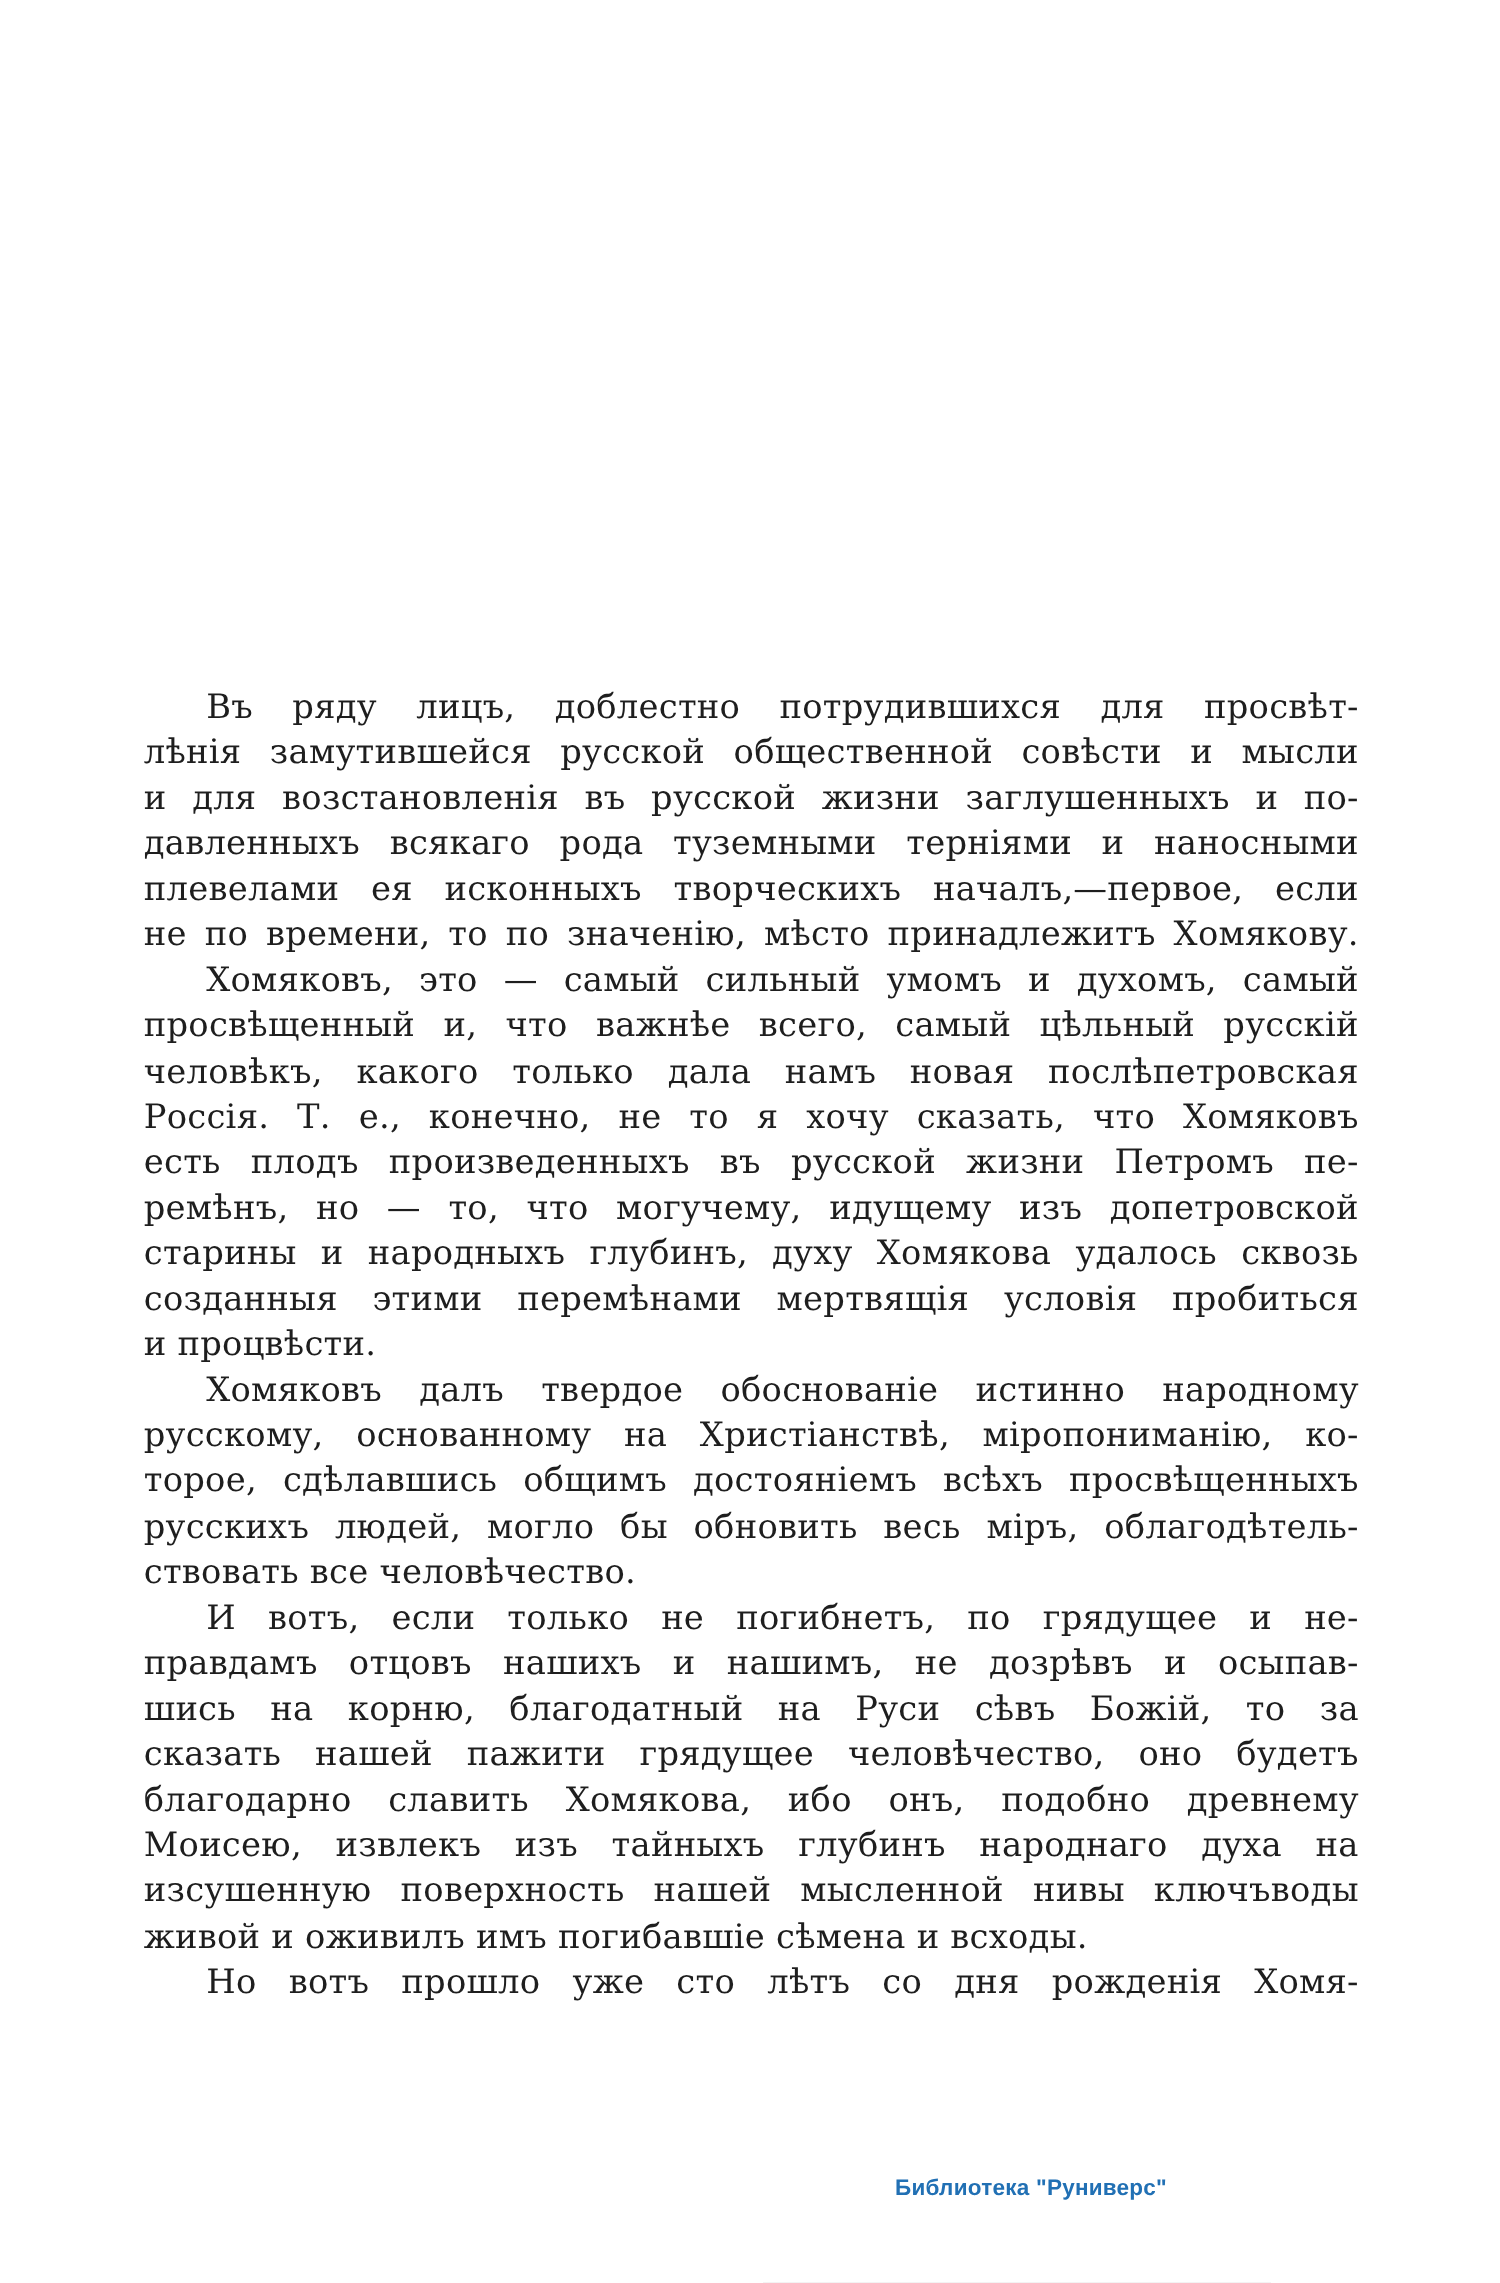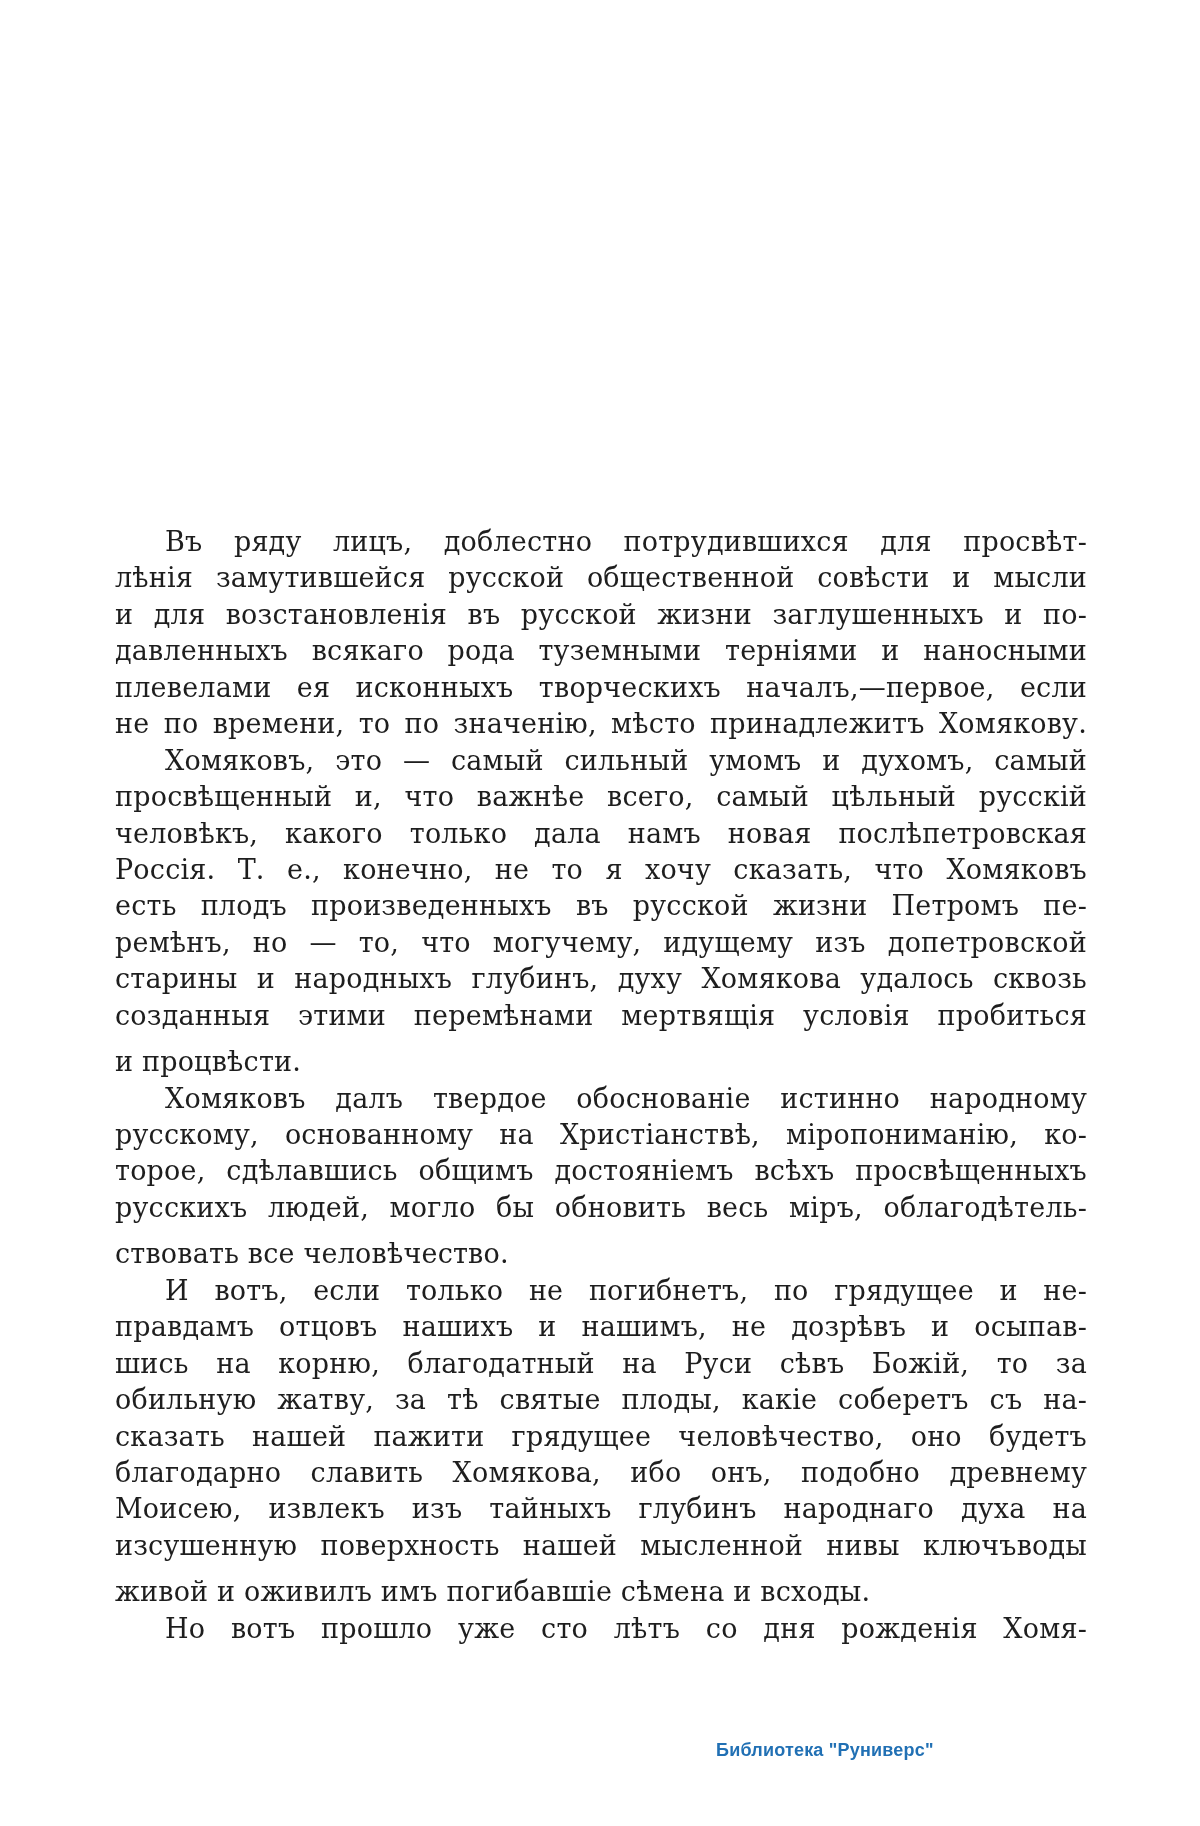--- a/index.html
+++ b/index.html
@@ -12,39 +12,38 @@
     width: 1200px;
     height: 1826px;
     margin: 0 auto;
     background: #ffffff;
     overflow: hidden;
     font-family: "DejaVu Serif", "Liberation Serif", serif;
   }
   .text-block {
     position: absolute;
     left: 115px;
-    top: 524px;
+    top: 548px;
     width: 972px;
     color: #1e1e1e;
     font-size: 27px;
     letter-spacing: 0.2px;
   }
   .line {
     height: 36.45px;
     line-height: 36.45px;
     white-space: nowrap;
     text-align: justify;
     text-align-last: justify;
   }
   .line.indent {
     padding-left: 50px;
   }
   .line.parend {
     text-align-last: left;
-    margin-top: 10px;
   }
   .watermark {
     position: absolute;
     top: 1740px;
     left: 716px;
     font-family: "Liberation Sans", sans-serif;
     font-size: 18px;
     font-weight: bold;
     letter-spacing: 0.2px;
   }
@@ -70,21 +69,20 @@
       <div class="line">созданныя этими перемѣнами мертвящія условія пробиться</div>
       <div class="line parend">и процвѣсти.</div>
       <div class="line indent">Хомяковъ далъ твердое обоснованіе истинно народному</div>
       <div class="line">русскому, основанному на Христіанствѣ, міропониманію, ко-</div>
       <div class="line">торое, сдѣлавшись общимъ достояніемъ всѣхъ просвѣщенныхъ</div>
       <div class="line">русскихъ людей, могло бы обновить весь міръ, облагодѣтель-</div>
       <div class="line parend">ствовать все человѣчество.</div>
       <div class="line indent">И вотъ, если только не погибнетъ, по грядущее и не-</div>
       <div class="line">правдамъ отцовъ нашихъ и нашимъ, не дозрѣвъ и осыпав-</div>
       <div class="line">шись на корню, благодатный на Руси сѣвъ Божій, то за</div>
-      <div class="line">обильную жатву, за тѣ святые плоды, какіе соберетъ съ на-</div>
       <div class="line">сказать нашей пажити грядущее человѣчество, оно будетъ</div>
       <div class="line">благодарно славить Хомякова, ибо онъ, подобно древнему</div>
       <div class="line">Моисею, извлекъ изъ тайныхъ глубинъ народнаго духа на</div>
       <div class="line">изсушенную поверхность нашей мысленной нивы ключъводы</div>
       <div class="line parend">живой и оживилъ имъ погибавшіе сѣмена и всходы.</div>
       <div class="line indent">Но вотъ прошло уже сто лѣтъ со дня рожденія Хомя-</div>
     </div>
   <div class="watermark" style="color: rgb(33, 112, 180);">Библиотека "Руниверс"</div>
 </div>
 

